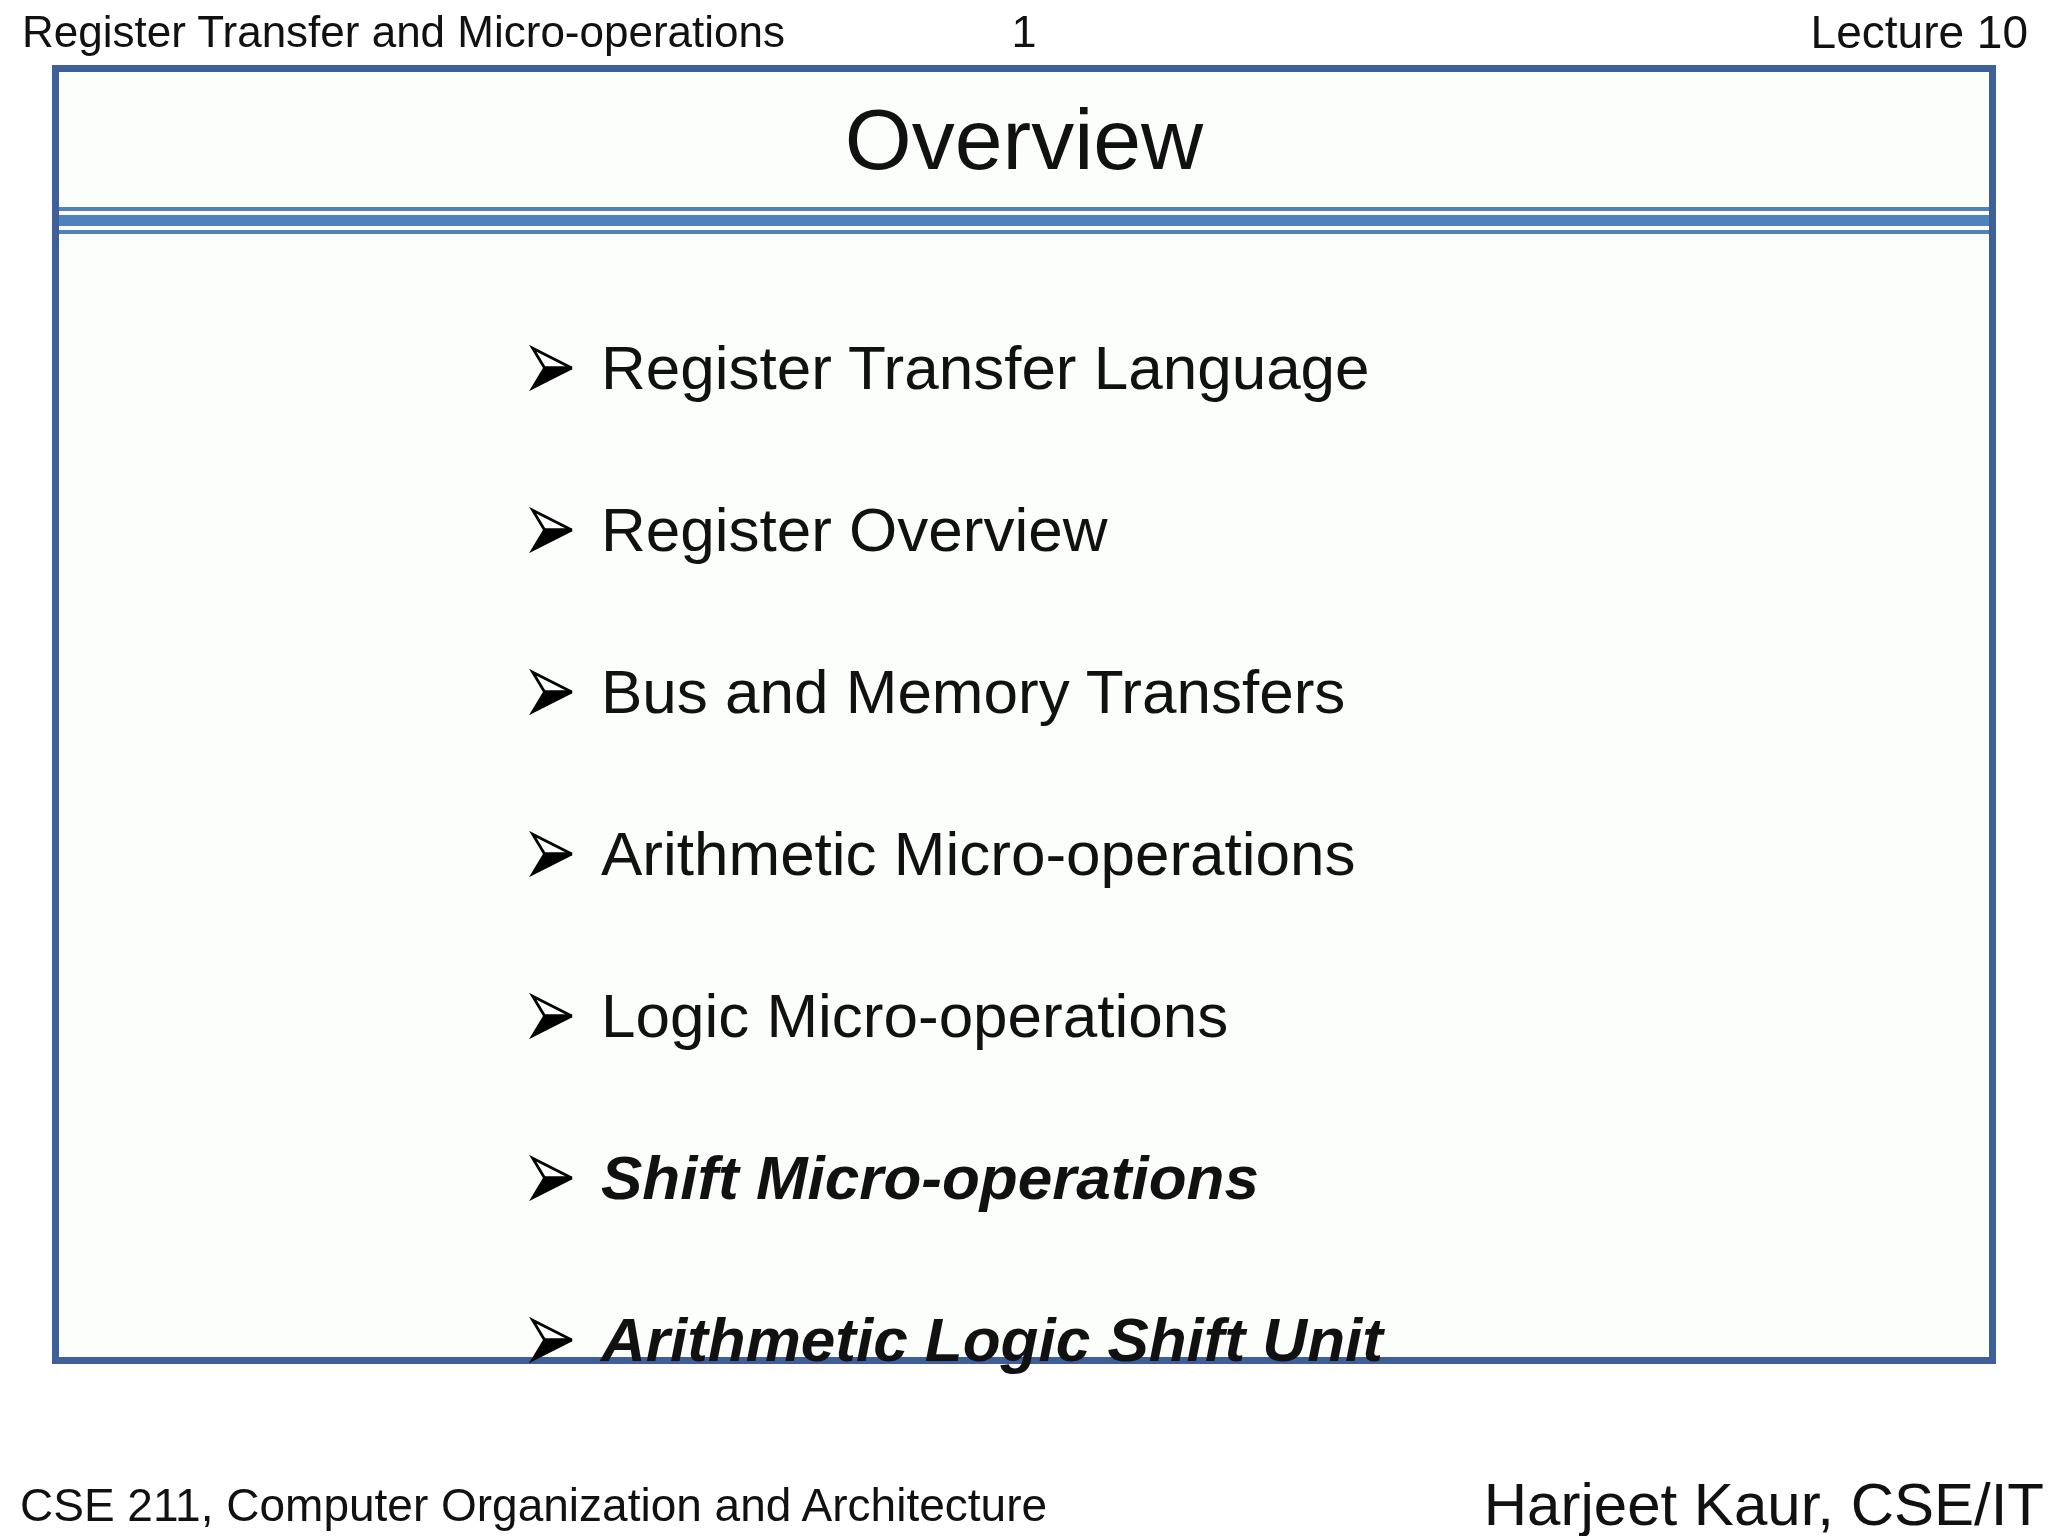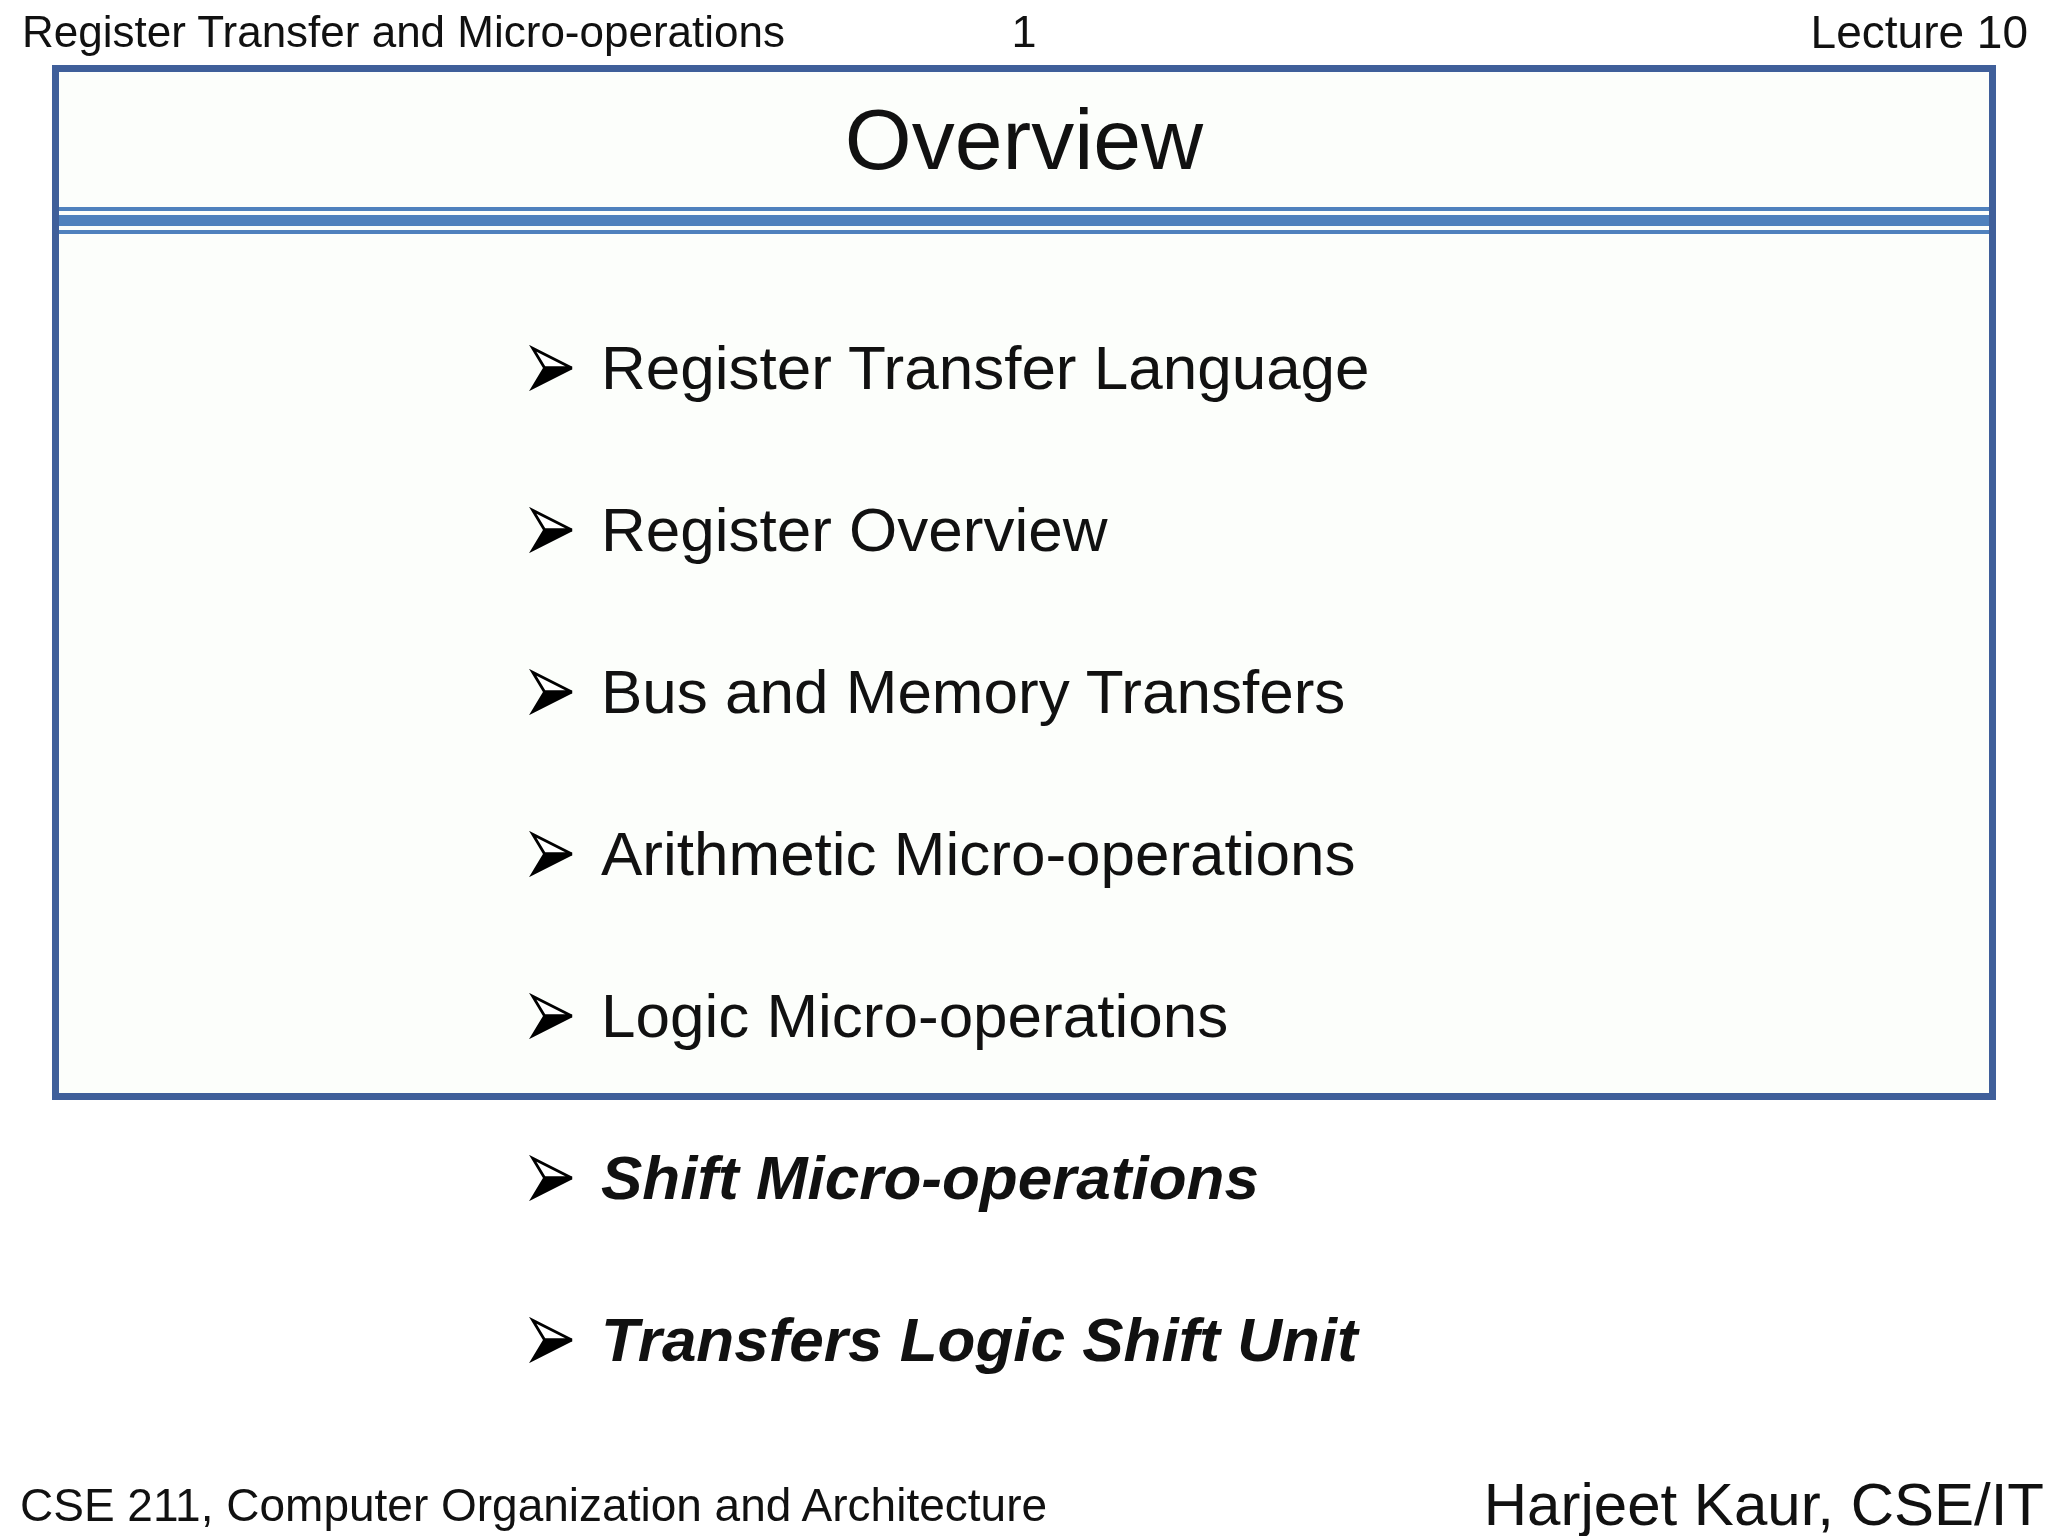--- a/index.html
+++ b/index.html
@@ -16,21 +16,21 @@
     font-family:"Liberation Sans", sans-serif;
   }
 
   
   .hdr-left{position:absolute;left:22px;top:6px;font-size:44px;line-height:52px;white-space:nowrap;}
   .hdr-center{position:absolute;left:50%;transform:translateX(-50%);top:6px;font-size:45px;line-height:52px;}
   .hdr-right{position:absolute;right:20px;top:6px;font-size:46px;line-height:52px;white-space:nowrap;margin-left:44px;}
 
   
   .slide-frame{
-    position:absolute;left:52px;top:65px;width:1944px;height:1035px;
+    position:absolute;left:52px;top:65px;width:1944px;height:1299px;
     border:7px solid var(--frame-border);
     background:var(--slide-bg);
   }
   .slide-title{
     margin:0;height:135px;
     display:flex;align-items:center;justify-content:center;
     font-size:86px;font-weight:400;letter-spacing:0;
   }
   .title-separator{
     height:27px;width:100%;
@@ -135,21 +135,21 @@
     <span class="bullet-label">Shift Micro-operations</span>
   </li>
 
   <li class="bullet-item bold">
     <span class="bullet-icon">
       <svg viewBox="0 0 100 100" width="46" height="46" aria-hidden="true">
         <polygon points="8,7 93,50 34,50" fill="#ffffff" stroke="#000000" stroke-width="6" stroke-linejoin="miter"></polygon>
         <polygon points="34,50 93,50 8,93" fill="#000000" stroke="#000000" stroke-width="6" stroke-linejoin="miter"></polygon>
       </svg>
     </span>
-    <span class="bullet-label">Transfers Logic Shift Unit</span>
+    <span class="bullet-label">Arithmetic Logic Shift Unit</span>
   </li>
 </ul>
 </div>
 
 <div>
   <span class="ftr-left">CSE 211, Computer Organization and Architecture</span>
   <span class="ftr-right">Harjeet Kaur, CSE/IT</span>
 </div>
 
 </body></html>

